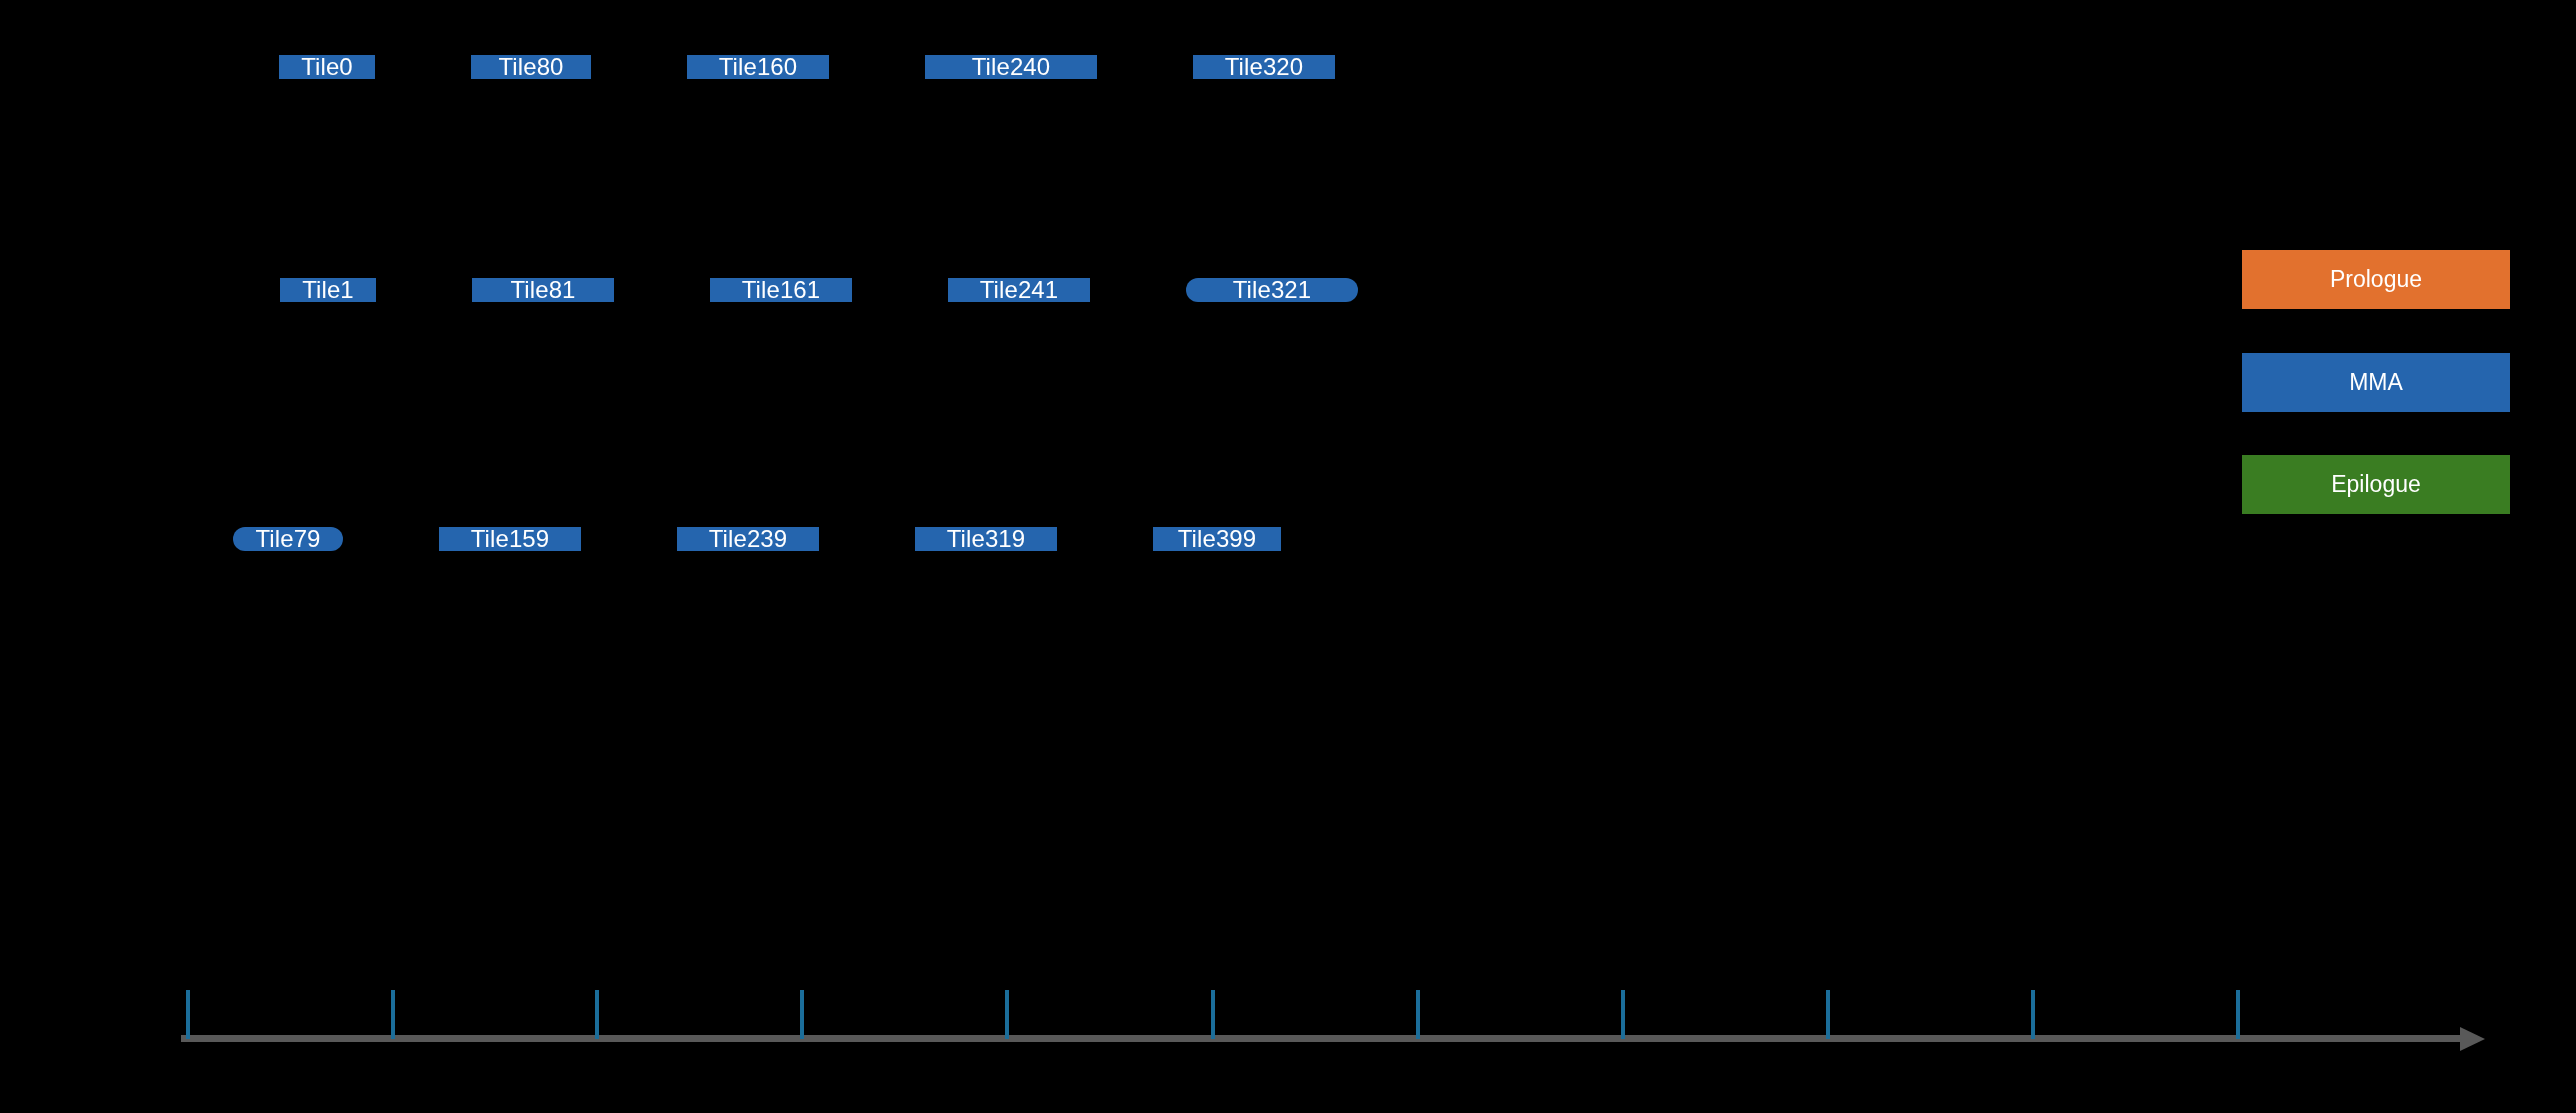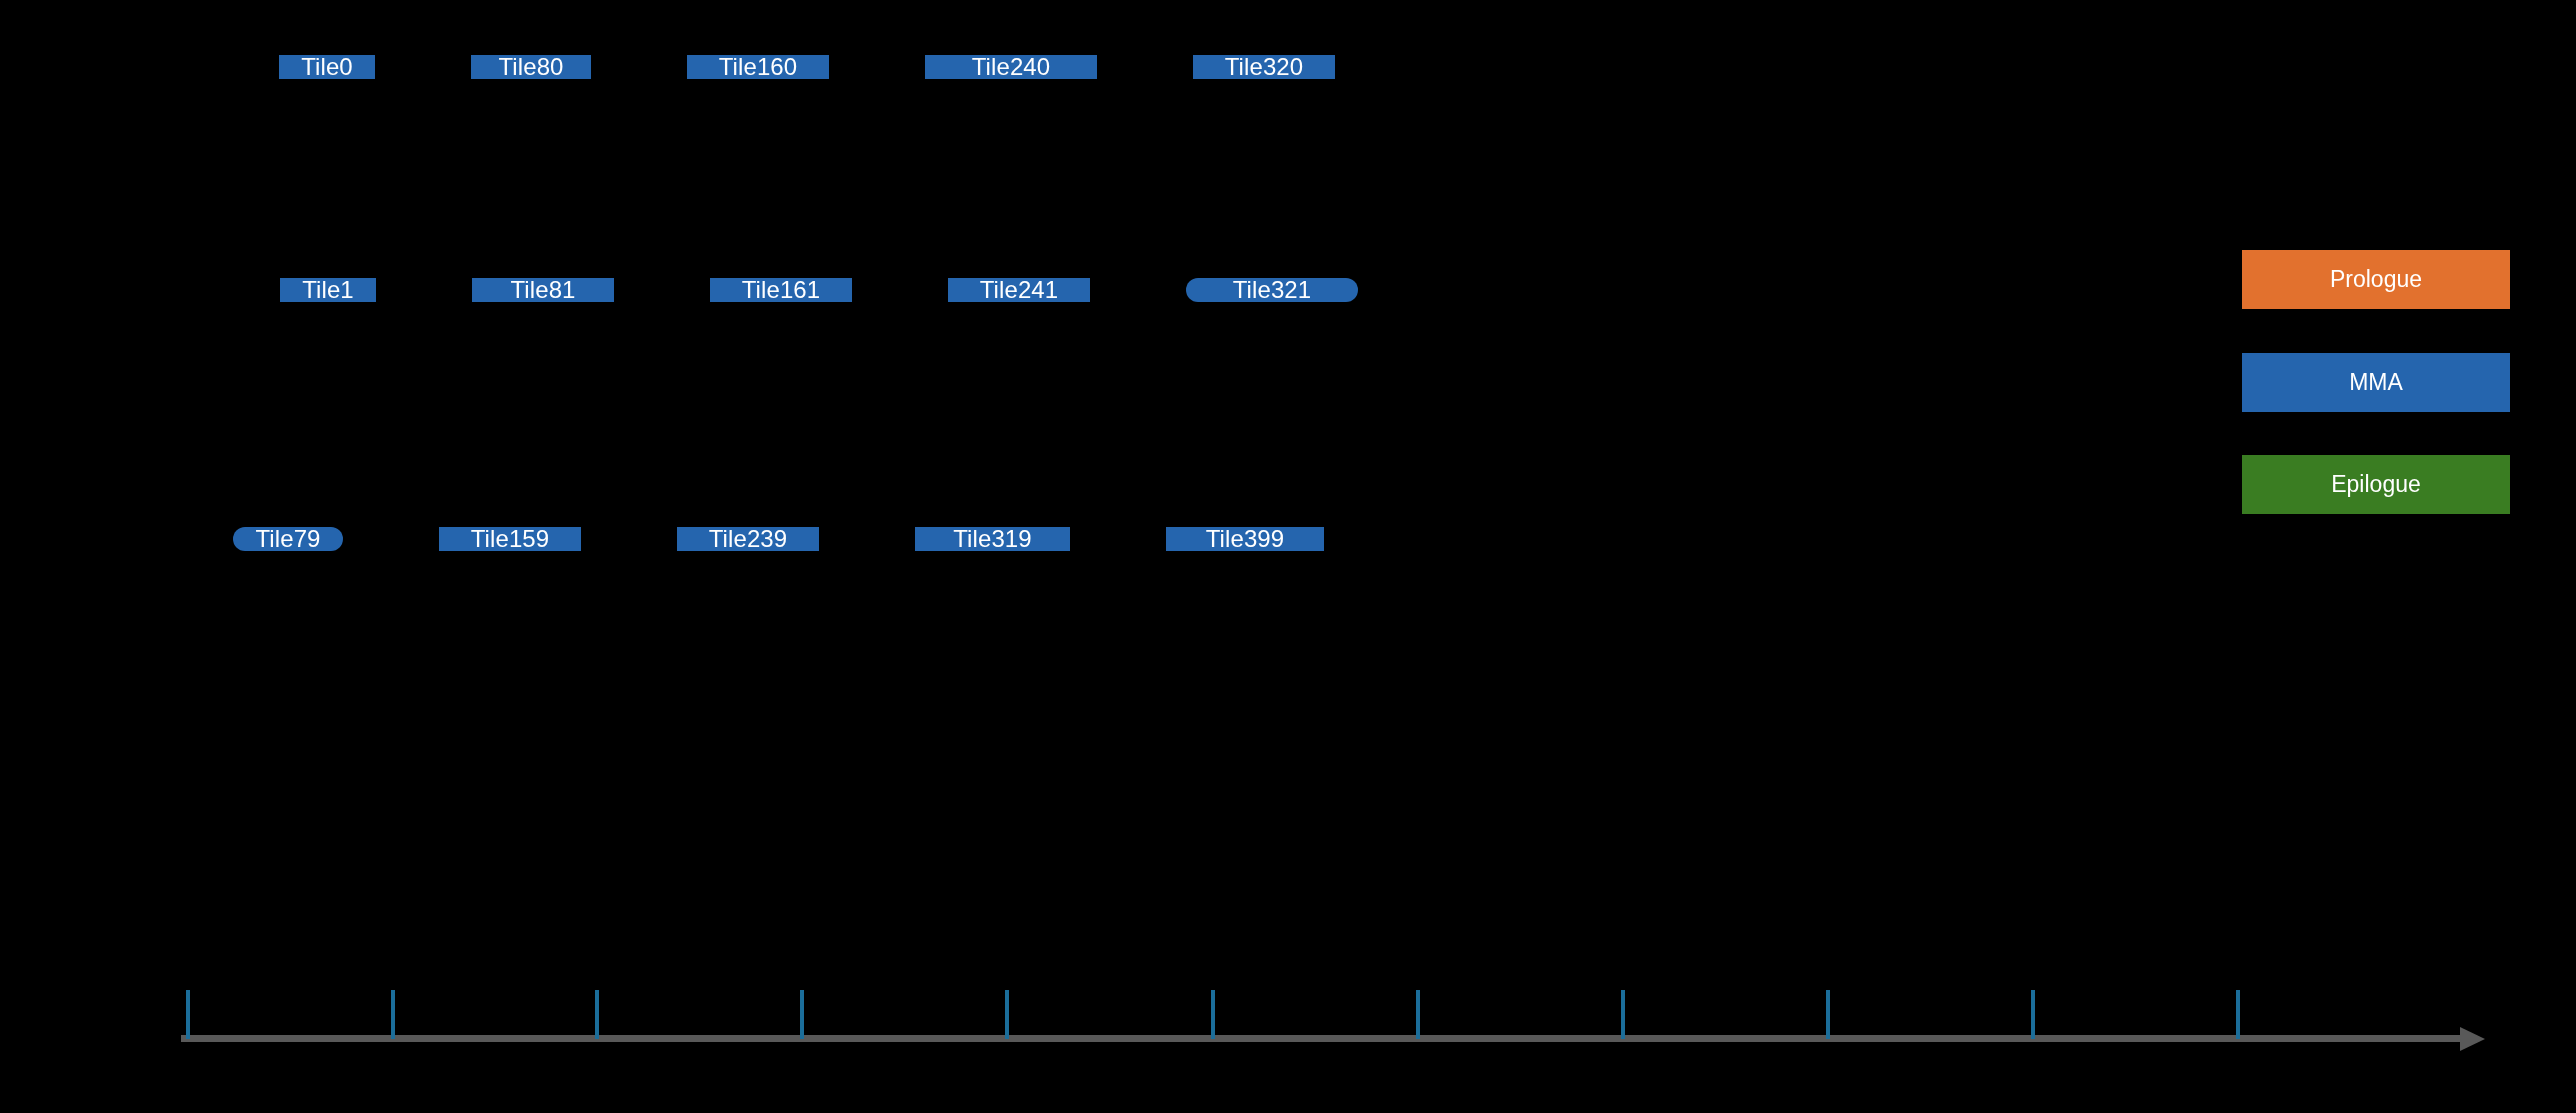--- a/index.html
+++ b/index.html
@@ -162,26 +162,26 @@
         <div class="seg mma" style="width: 142px;">
           <span>Tile159</span>
         </div>
         <div class="seg epilogue" style="width: 49px;"></div>
         <div class="seg prologue" style="width: 47px;"></div>
         <div class="seg mma" style="width: 142px;">
           <span>Tile239</span>
         </div>
         <div class="seg epilogue" style="width: 49px;"></div>
         <div class="seg prologue" style="width: 47px;"></div>
-        <div class="seg mma" style="width: 155px;">
+        <div class="seg mma" style="width: 142px;">
           <span>Tile319</span>
         </div>
         <div class="seg epilogue" style="width: 49px;"></div>
         <div class="seg prologue" style="width: 47px;"></div>
-        <div class="seg mma" style="width: 158px;">
+        <div class="seg mma" style="width: 128px;">
           <span>Tile399</span>
         </div>
         <div class="seg epilogue" style="width: 139px;"></div>
       </div>
     </div>
 
 
   <div id="axis" style="left: 0px; top: 0px; width: 2576px; height: 1114px;">
       <div class="axis-line" style="left: 181px; top: 1035px; width: 2280px; height: 7.1px;"></div>
       <div class="axis-arrow" style="left: 2460px; top: 1027px;"></div>

